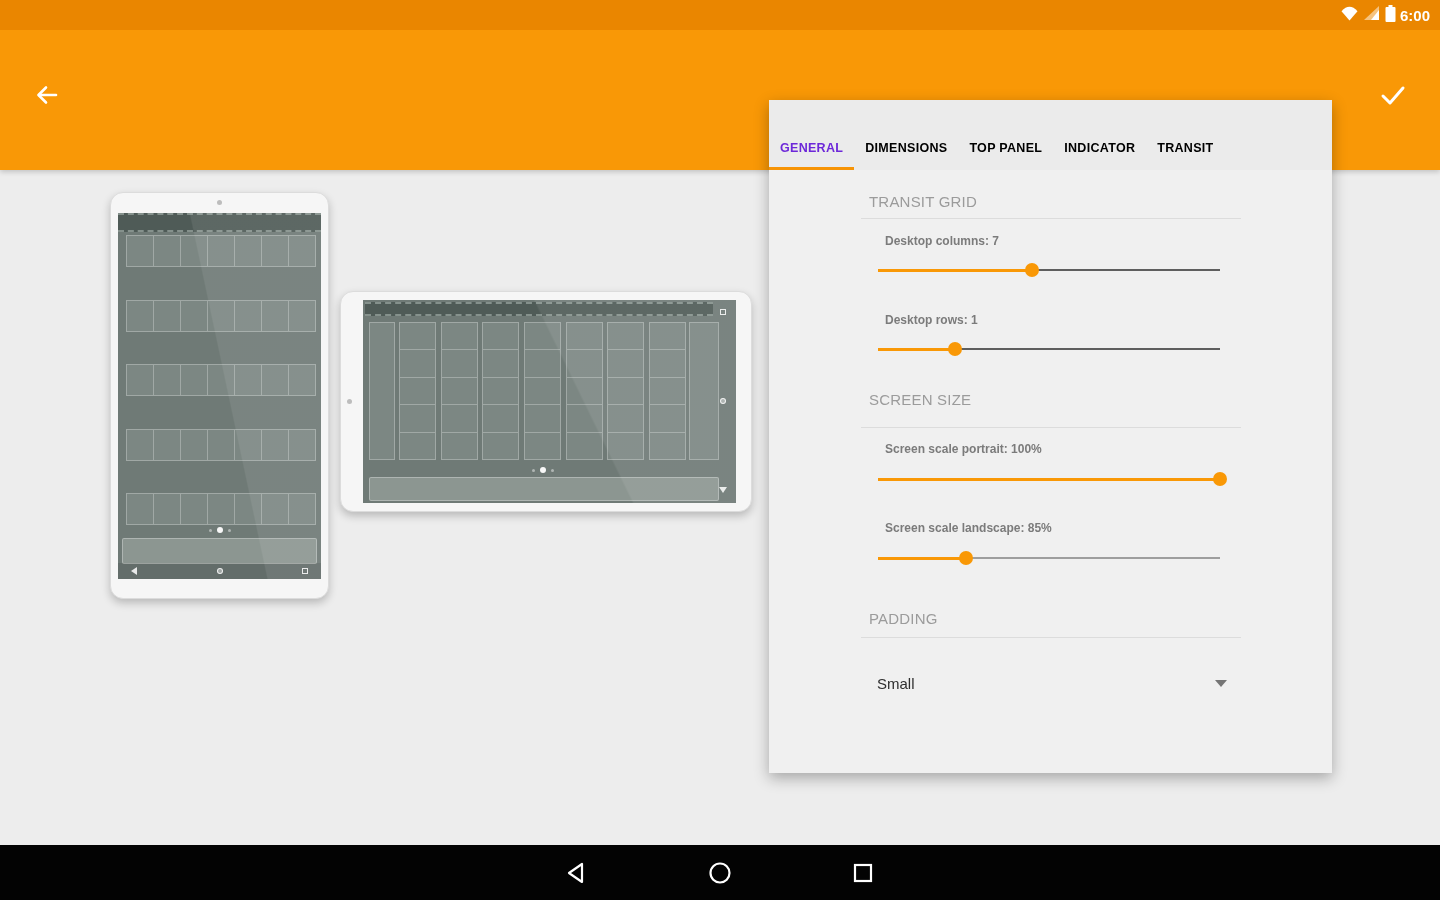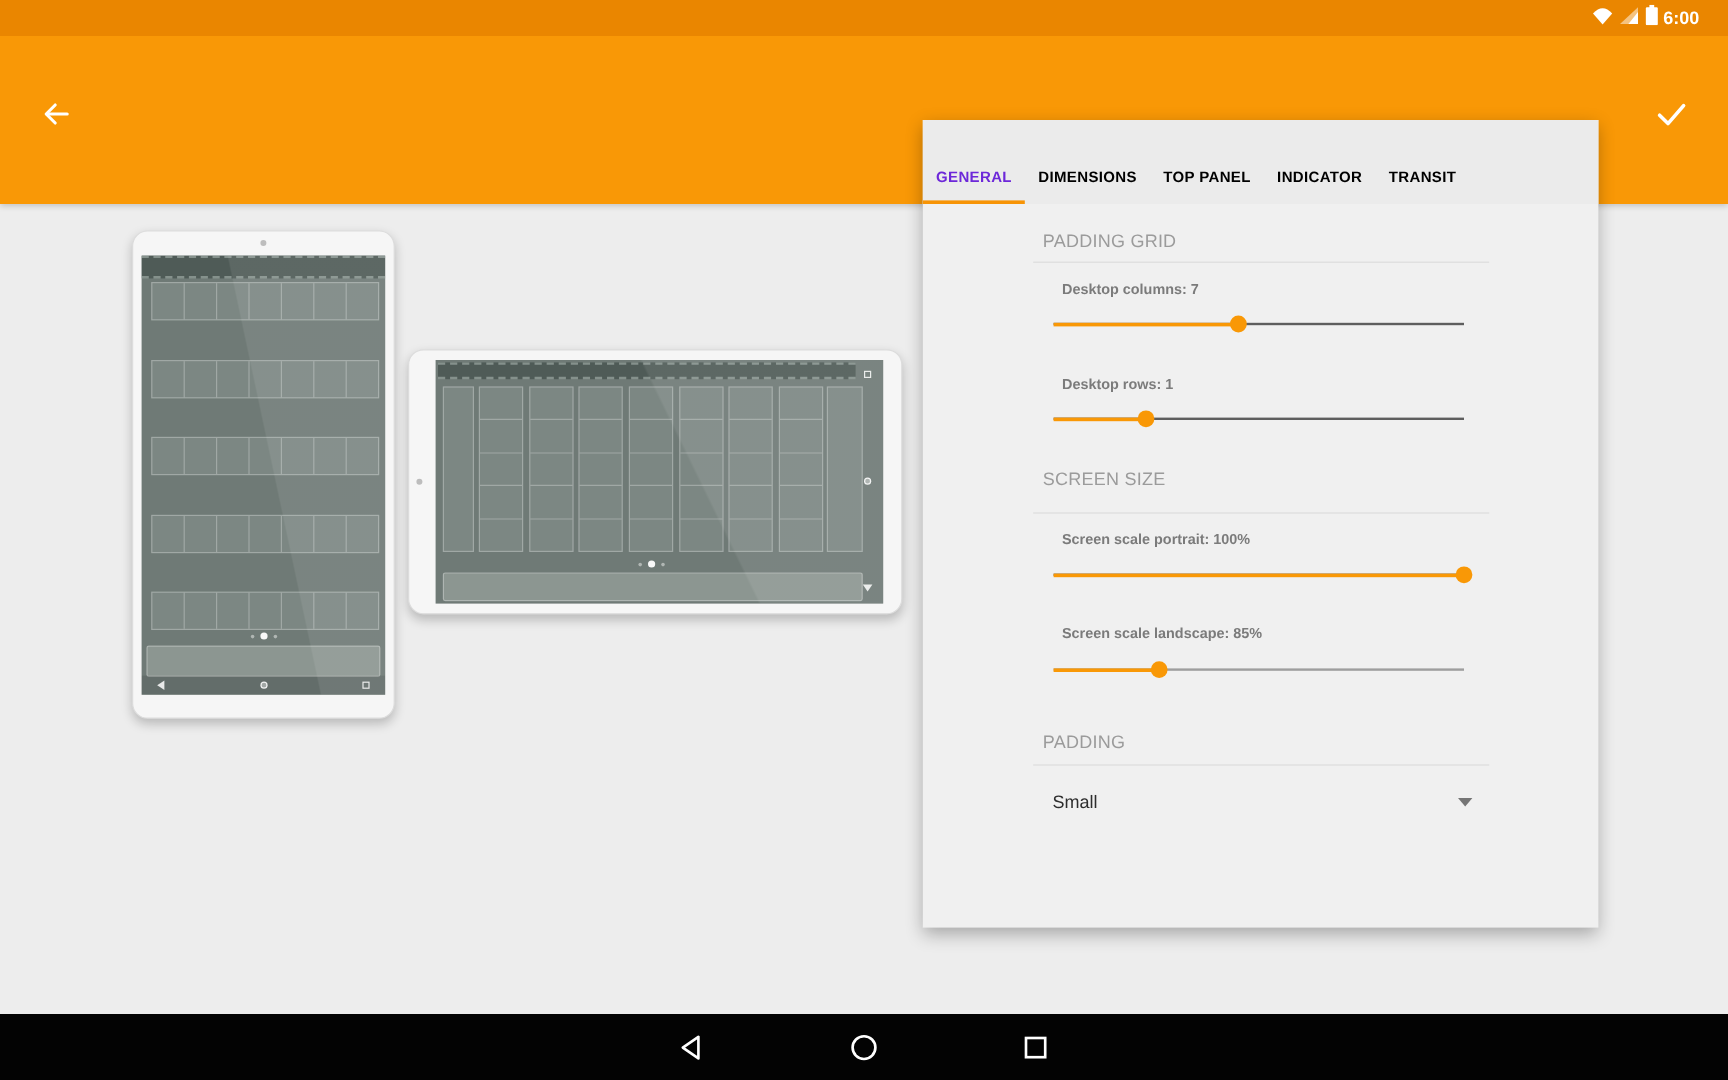--- a/index.html
+++ b/index.html
@@ -1,21 +1,21 @@
 <!DOCTYPE html>
 <html><head>
 <meta charset="utf-8">
 <style>
   html,body{margin:0;padding:0;background:#333;}
   .stage{position:relative;width:1440px;height:900px;overflow:hidden;
          font-family:"Liberation Sans", sans-serif;background:#EDEDED;}
 
   
   .status-bar{position:absolute;left:0;top:0;width:1440px;height:30px;background:#EA8600;
-              display:flex;align-items:center;justify-content:flex-end;padding-right:24px;box-sizing:border-box;z-index:5;}
+              display:flex;align-items:center;justify-content:flex-end;padding-right:10px;box-sizing:border-box;z-index:5;}
   .status-icons{display:flex;align-items:center;gap:5px;}
   .status-time{color:#fff;font-size:15px;font-weight:700;margin-left:4px;}
   .app-bar{position:absolute;left:0;top:30px;width:1440px;height:140px;background:#F99806;
            box-shadow:0 2px 5px rgba(0,0,0,0.18);z-index:4;}
   .back-btn{position:absolute;left:30px;top:48px;width:34px;height:34px;display:flex;align-items:center;justify-content:center;cursor:pointer;}
   .app-title{position:absolute;left:91px;top:52px;color:#fff;font-size:21px;font-weight:700;letter-spacing:0.2px;}
   .confirm-btn{position:absolute;right:30px;top:48px;width:34px;height:34px;display:flex;align-items:center;justify-content:center;cursor:pointer;}
 
   
   .device{position:absolute;background:#F6F6F6;border:1px solid #DCDCDC;border-radius:13px;
@@ -271,21 +271,21 @@
 
   <div class="panel">
     <div class="tab-bar">
       <div class="tab active">GENERAL</div>
       <div class="tab">DIMENSIONS</div>
       <div class="tab">TOP PANEL</div>
       <div class="tab">INDICATOR</div>
       <div class="tab">TRANSIT</div>
     </div>
 
-    <div class="sec-title" style="top:93px">PADDING GRID</div>
+    <div class="sec-title" style="top:93px">TRANSIT GRID</div>
     <div class="divider" style="top:118px"></div>
 
     <div class="ctl-label" style="top:134px">Desktop columns: 7</div>
     <div class="slider" style="top:163px">
       <div class="track"></div>
       <div class="fill" style="width: 44%;">
         <div class="thumb"></div>
       </div>
     </div>
 
@@ -312,21 +312,21 @@
     <div class="slider" style="top:451px">
       <div class="track light"></div>
       <div class="fill" style="width: 25%;">
         <div class="thumb"></div>
       </div>
     </div>
 
     <div class="sec-title" style="top:510px">PADDING</div>
     <div class="divider" style="top:537px"></div>
 
-    <div class="dropdown" style="top:553px">
+    <div class="dropdown" style="top:568px">
       <span class="value">Small</span>
       <span class="caret"></span>
     </div>
   </div>
 
   <div class="nav-bar">
     <div class="nav-btn">
       <svg width="24" height="24" viewBox="0 0 24 24" fill="none" stroke="#ffffff" stroke-width="2.2" stroke-linejoin="round">
         <polygon points="17,3 17,21 4,12"></polygon>
       </svg>

